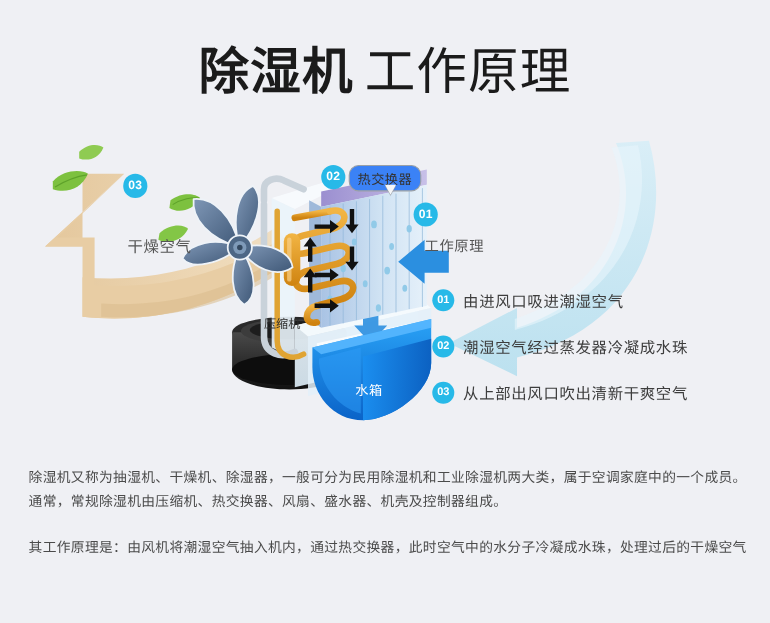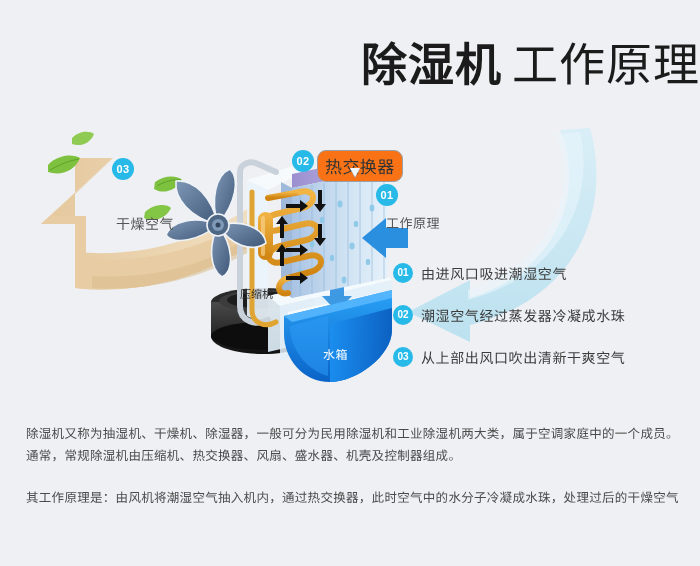--- a/index.html
+++ b/index.html
@@ -16,21 +16,21 @@
     color: #3a3a3a;
     -webkit-font-smoothing: antialiased;
   }
 
   
   .title {
     position: absolute;
     top: 28px;
     left: 0;
     width: 700px;
-    text-align: right;
+    text-align: center;
     white-space: nowrap;
   }
   .title-strong {
     font-size: 46px;
     font-weight: 700;
     letter-spacing: 1px;
     color: #1b1b1b;
     font-family: "DejaVu Sans", "Liberation Sans", sans-serif;
   }
   .title-light {
@@ -76,22 +76,22 @@
   }
 
   
   .callout {
     position: absolute;
     left: 317px;
     top: 150px;
     padding: 2px 7px 3px 7px;
     border: 1px solid #9aa0a6;
     border-radius: 9px;
-    background: #f97316;
-    font-size: 17px;
+    background: #3b82f6;
+    font-size: 12px;
     color: #333;
     white-space: nowrap;
     letter-spacing: 0.4px;
   }
   .callout-tail {
     position: absolute;
     left: 350px;
     top: 168px;
     width: 0; height: 0;
     border-left: 5px solid transparent;

